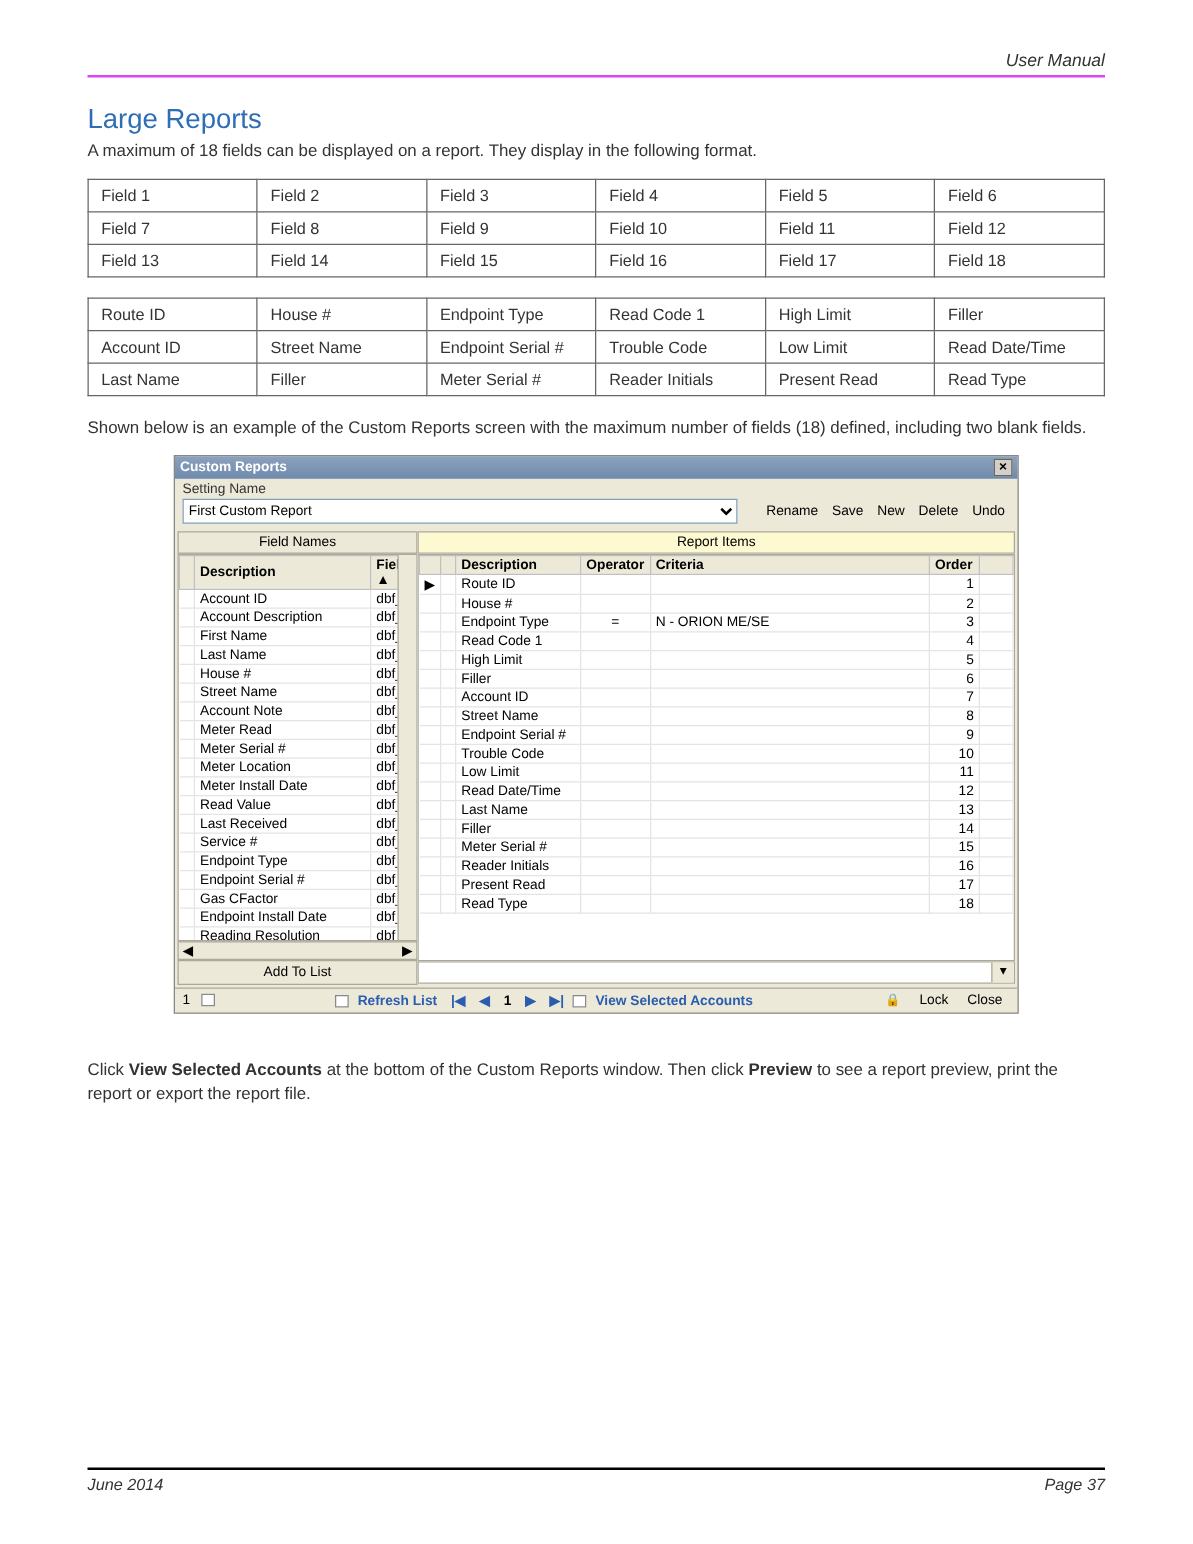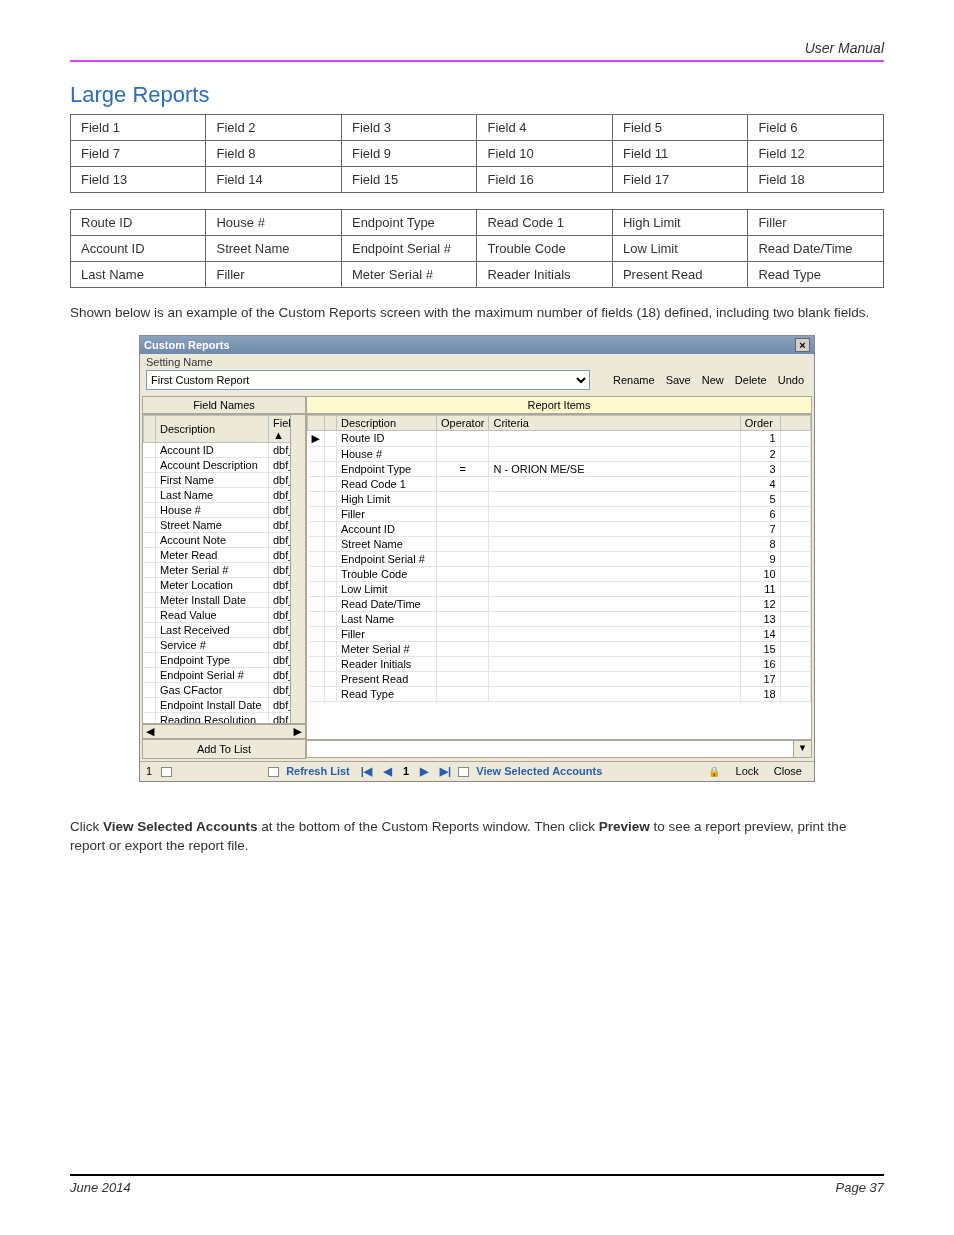--- a/index.html
+++ b/index.html
@@ -109,41 +109,41 @@
   }
   .toolbar-actions span {
     padding: 0 4px;
     font-size: 11px;
   }
   .panels {
     display: flex;
     gap: 0;
     padding: 0 2px 2px 2px;
   }
-  .panel-left { width: 164px; }
+  .panel-left { width: 192px; }
   .panel-right { flex: 1; }
   .col-head {
     background: #ece9d8;
     text-align: center;
     border: 1px solid #aca899;
     padding: 2px 0;
     font-size: 11px;
   }
   .col-head.yellow { background: #fdf9d1; }
   table.list {
     border-collapse: collapse;
     width: 100%;
     background: #fff;
     font-size: 11px;
   }
   table.list th {
     background: #ece9d8;
     border: 1px solid #c0c0c0;
     padding: 1px 4px;
-    font-weight: normal;
+    font-weight: bold;
     text-align: left;
     font-size: 11px;
   }
   table.list td {
     border-right: 1px solid #e4e4e4;
     border-bottom: 1px solid #e4e4e4;
     padding: 1px 4px;
     font-size: 11px;
     white-space: nowrap;
   }
@@ -200,20 +200,21 @@
 </head>
 <body>
 
 <div class="page">
 
   <div class="header-bar">
     <span>User Manual</span>
   </div>
 
   <h1>Large Reports</h1>
+  <p>A maximum of 18 fields can be displayed on a report. They display in the following format.</p>
 
   <table class="grid">
     <tbody id="fields-table-body">
         <tr>
           <td>Field 1</td>
           <td>Field 2</td>
           <td>Field 3</td>
           <td>Field 4</td>
           <td>Field 5</td>
           <td>Field 6</td>

